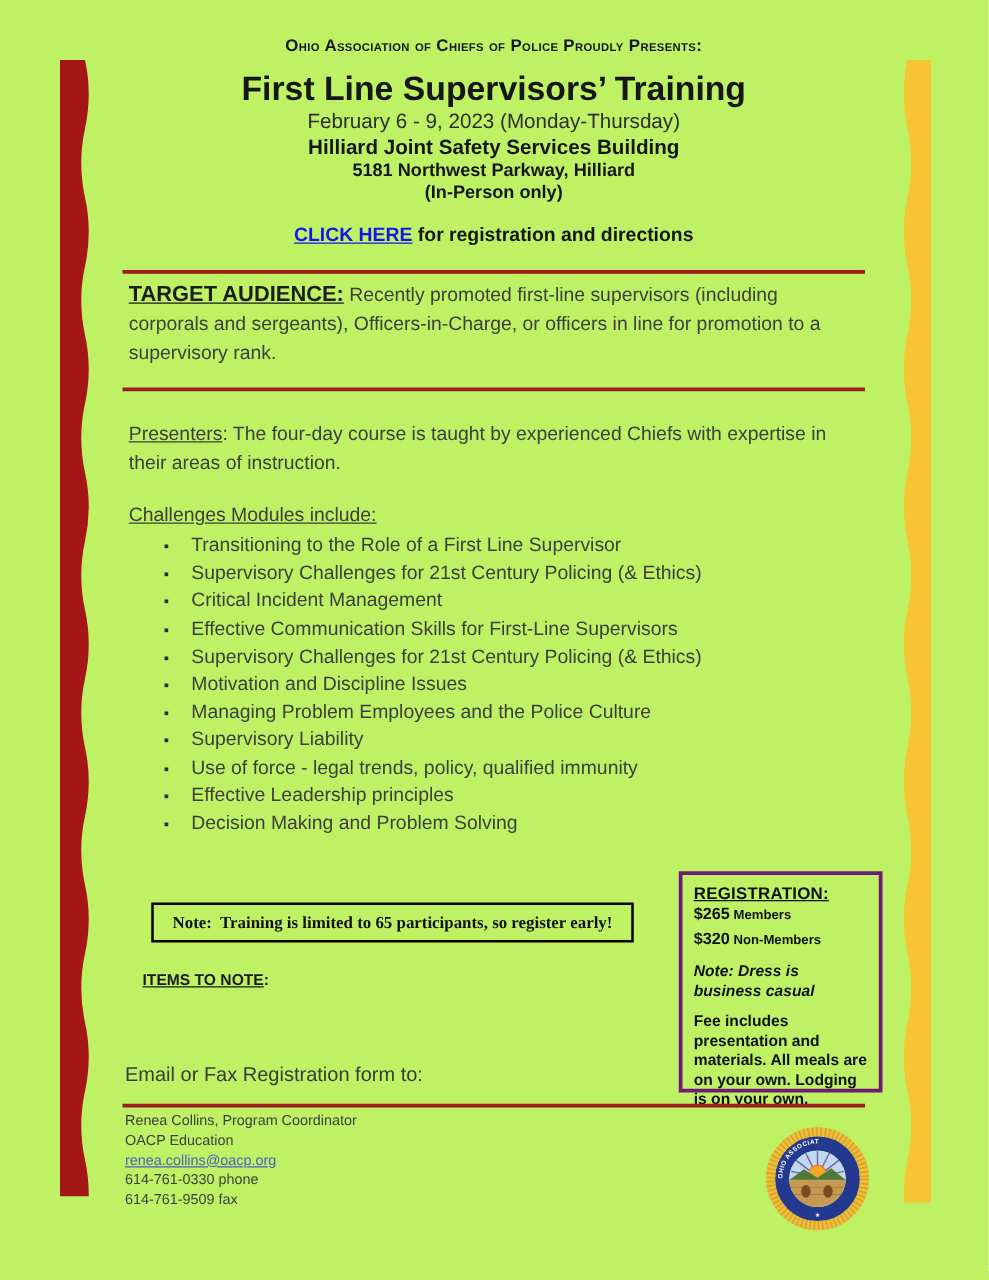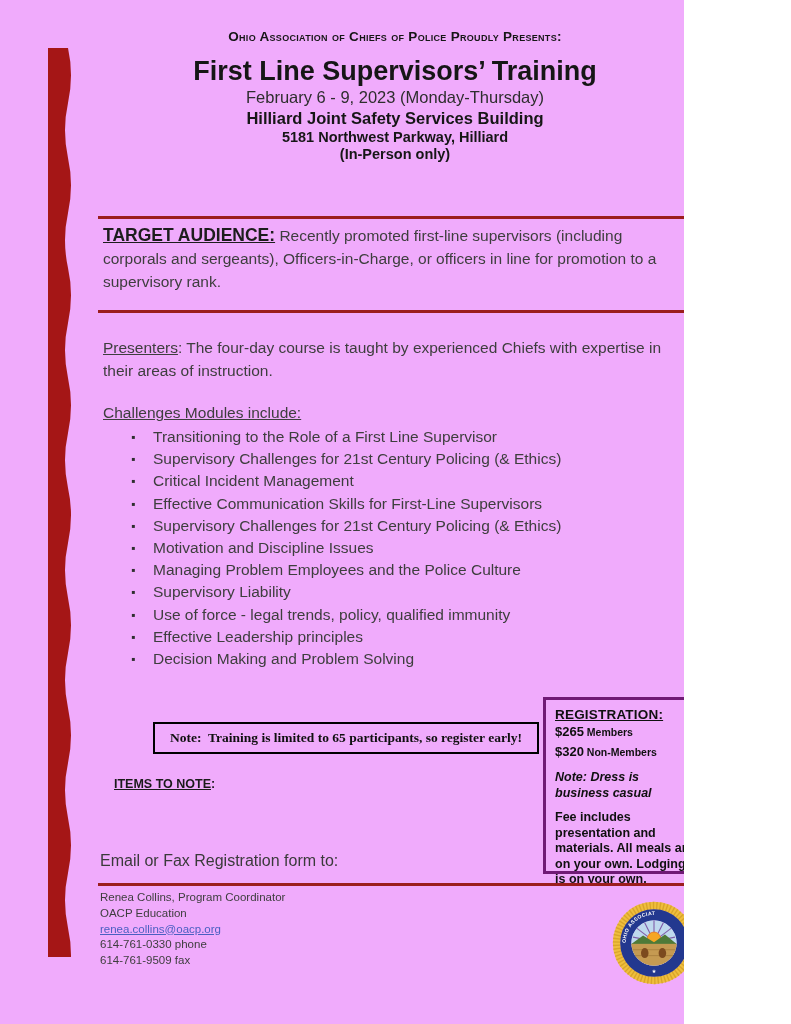--- a/index.html
+++ b/index.html
@@ -1,21 +1,21 @@
 <!DOCTYPE html>
 <html><head>
 <meta charset="utf-8">
 <style>
   * { margin: 0; padding: 0; box-sizing: border-box; }
   html, body { background: #ffffff; }
   body { font-family: "Liberation Sans", sans-serif; }
   .page {
     position: relative;
-    width: 684px; height: 1024px;
-    background: #f0abfc;
+    width: 791px; height: 1024px;
+    background: #bef264;
     overflow: hidden;
   }
   
   .bar-left  { position: absolute; left: 48px;  top: 48px; }
   .bar-right { position: absolute; left: 721px; top: 48px; }
 
   
   .header {
     position: absolute; left: 90px; top: 28px; width: 610px;
     text-align: center; color: #161616;
@@ -55,21 +55,21 @@
   .modules-list { position: absolute; left: 131px; top: 426px; width: 540px;
         list-style: none; font-size: 15.5px; color: #3e3e3e; }
   .modules-list li { line-height: 22.2px; padding-left: 22px; position: relative; }
   .modules-list li::before { content: "▪"; position: absolute; left: 0; top: 0;
         font-size: 12px; color: #2e2e2e; }
 
   
   .note-box { position: absolute; left: 121px; top: 722px; width: 386px; height: 32px;
         border: 2px solid #000; display: flex; align-items: center; justify-content: center;
         font-family: "Liberation Serif", serif; font-weight: bold; font-size: 13.5px;
-        color: #101010; white-space: pre; margin-left: 32px; }
+        color: #101010; white-space: pre; }
 
   
   .reg-box { position: absolute; left: 543px; top: 697px; width: 163px; height: 177px;
         border: 3px solid #701a75; padding: 7px 8px 6px 9px; color: #101010; }
   .reg-heading { font-size: 13.5px; font-weight: bold; text-decoration: underline;
         letter-spacing: .2px; }
   .price-line { line-height: 18.5px; }
   .price { font-size: 13px; font-weight: 600; }
   .price-label { font-size: 10.5px; font-weight: 600; }
   .dress-note { margin-top: 9px; font-size: 12.5px; font-weight: bold; font-style: italic;
@@ -116,20 +116,23 @@
       Q-1,797 5,825 Q11,852 5,880 Q-1,907 5,935 L24,935 Z"></path>
   </svg>
 
   <div class="header">
     <div class="presenter-line">Ohio Association of Chiefs of Police Proudly Presents:</div>
     <div class="title">First Line Supervisors’ Training</div>
     <div class="date-line">February 6 - 9, 2023 (Monday-Thursday)</div>
     <div class="venue-line">Hilliard Joint Safety Services Building</div>
     <div class="addr-line">5181 Northwest Parkway, Hilliard</div>
     <div class="mode-line">(In-Person only)</div>
+    <div class="link-line">
+      <a>CLICK HERE</a><span> for registration and directions</span>
+    </div>
   </div>
 
   <div class="rule rule1"></div>
 
   <p class="ta"><span class="ta-heading">TARGET AUDIENCE:</span><span>  Recently promoted first-line supervisors (including corporals and sergeants), Officers-in-Charge, or officers in line for promotion to a supervisory rank.</span></p>
 
   <div class="rule rule2"></div>
 
   <p class="presenters"><span class="u">Presenters</span><span>: The four-day course is taught by experienced Chiefs with expertise in their areas of instruction.</span></p>
 

